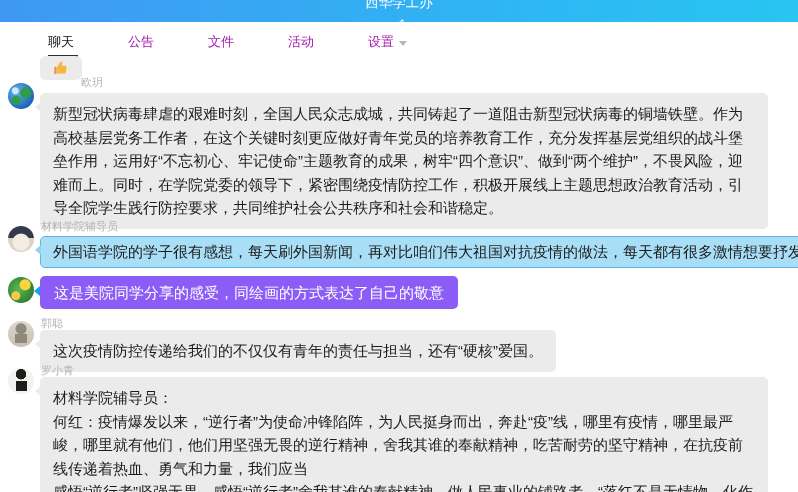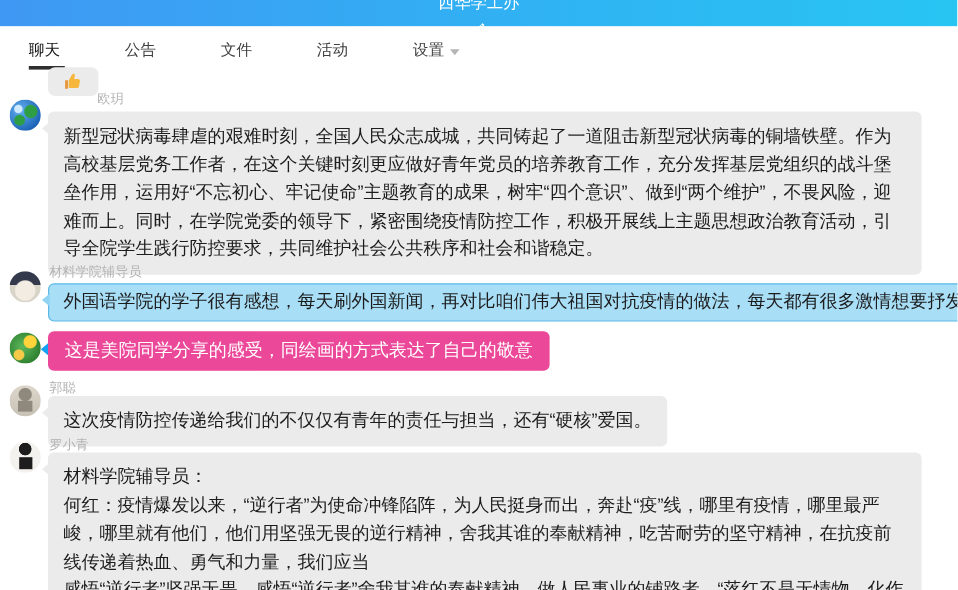--- a/index.html
+++ b/index.html
@@ -15,24 +15,24 @@
     display:flex;align-items:center;justify-content:center;gap:6px;
     color:#fff;font-size:13.5px;flex-direction:column;
   }
   .titlebar .pencil{display:inline-flex;align-items:center;}
   
   .tabbar{
     position:absolute;left:0;top:22px;width:798px;height:40px;background:#fff;
     display:flex;align-items:center;padding-left:24px;box-sizing:border-box;
   }
   .tab{
-    position:relative;width:80px;font-size:13px;color:#404040;cursor:pointer;
+    position:relative;width:80px;font-size:13px;color:#a21caf;cursor:pointer;
     display:flex;align-items:center;gap:5px;height:100%;
   }
-  .tab.active{color:#141414;}
+  .tab.active{color:#141414;margin-left:24px;}
   .tab.active .ul{
     position:absolute;left:0;top:33px;width:30px;height:3px;background:#2f2f2f;
   }
   .caret{
     width:0;height:0;border-left:4px solid transparent;border-right:4px solid transparent;
     border-top:5px solid #b5b5b5;margin-top:2px;
   }
   
   .avatar{position:absolute;width:26px;height:26px;border-radius:50%;}
   .av-earth{
@@ -79,21 +79,21 @@
   .b-lblue{
     background:#a9def7;border:1px solid #5ab9e8;white-space:nowrap;
     padding:5px 12px;line-height:20px;
   }
   .b-lblue::before{
     content:"";position:absolute;left:-6px;top:8px;
     border-top:5px solid transparent;border-bottom:5px solid transparent;
     border-right:6px solid #8fd2f2;
   }
   .b-blue{
-    background:#ec4899;color:#fff;white-space:nowrap;padding:7px 14px;line-height:19px;
+    background:#8b5cf6;color:#fff;white-space:nowrap;padding:7px 14px;line-height:19px;
   }
   .b-blue::before{
     content:"";position:absolute;left:-6px;top:10px;
     border-top:5px solid transparent;border-bottom:5px solid transparent;
     border-right:6px solid #14a0f3;
   }
   .sticker{
     position:absolute;left:40px;top:56px;width:42px;height:24px;background:#ebebeb;
     border-radius:6px;display:flex;align-items:center;justify-content:center;
   }

